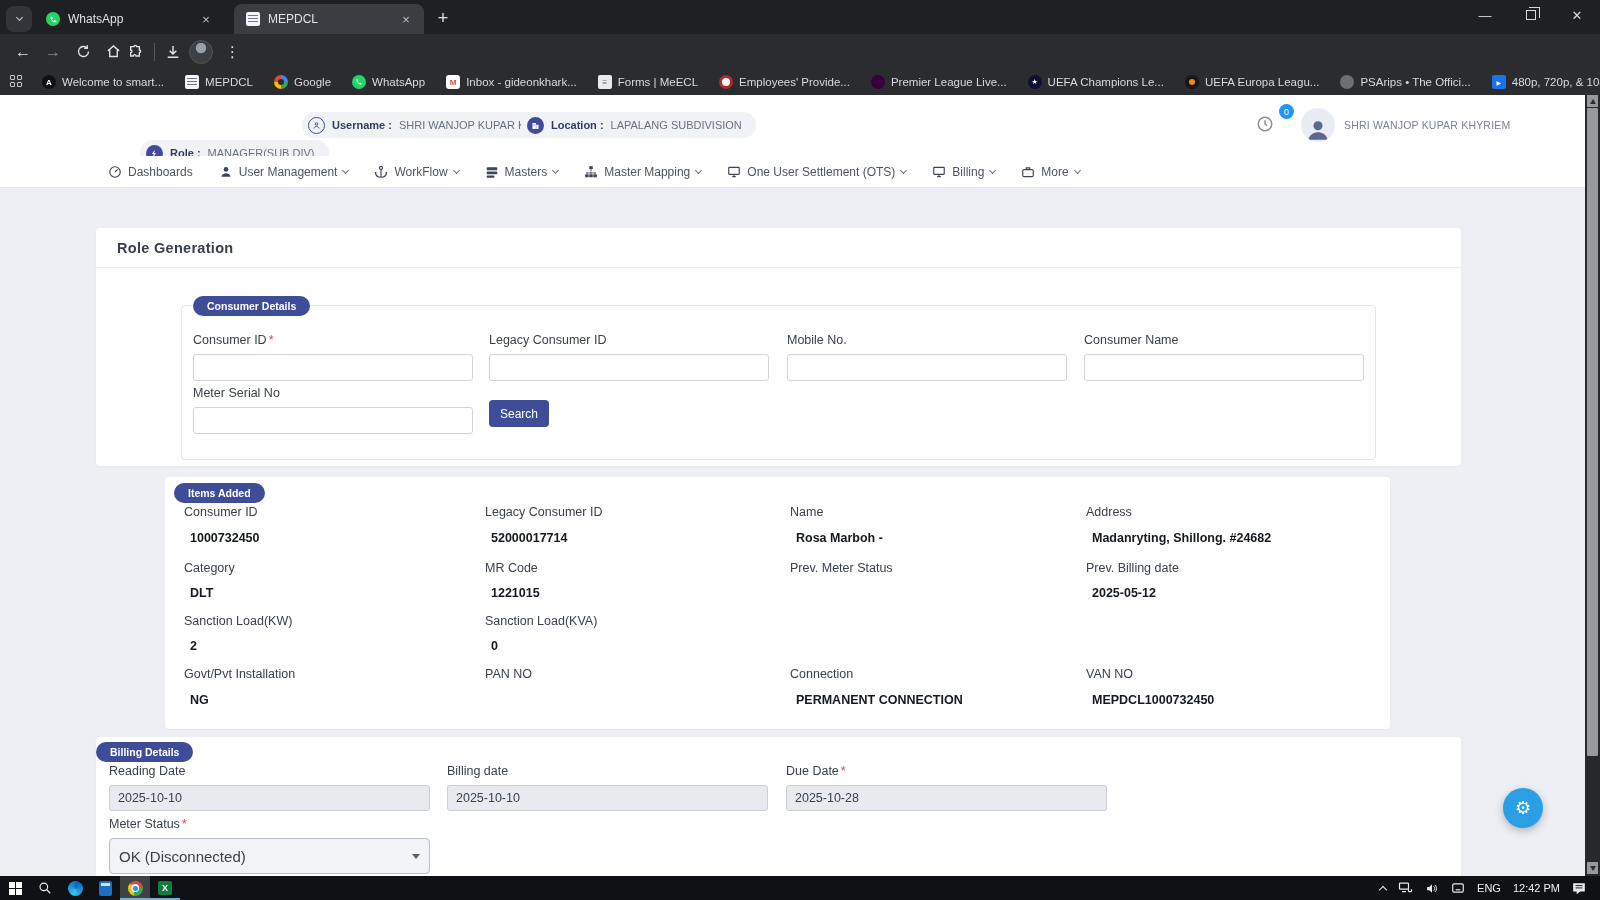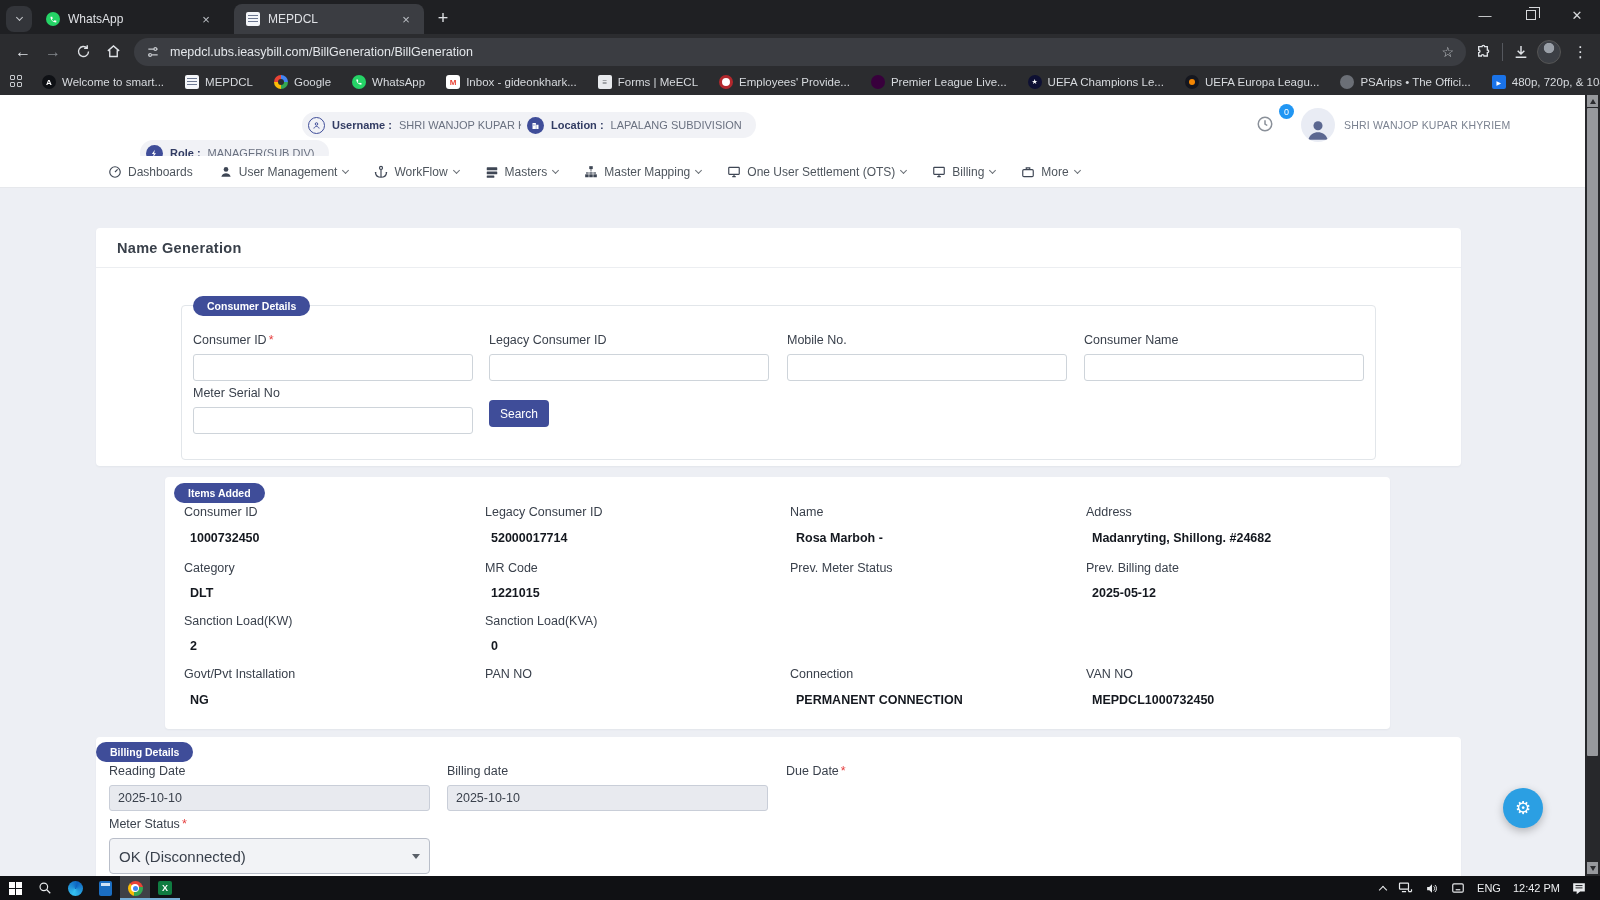--- a/index.html
+++ b/index.html
@@ -160,29 +160,20 @@
     <div class="navbtn">
       <svg width="15" height="15" viewBox="0 0 24 24" fill="none" stroke="#dfe2e6" stroke-width="2.2">
           <path d="M20 12a8 8 0 1 1-2.3-5.6M18 2v5h-5"></path>
         </svg>
     </div>
     <div class="navbtn">
       <svg width="15" height="15" viewBox="0 0 24 24" fill="none" stroke="#dfe2e6" stroke-width="2.2">
           <path d="M3 11l9-8 9 8M6 10v10h12V10"></path>
         </svg>
     </div>
-    <div class="urlpill">
-      <svg width="14" height="14" viewBox="0 0 24 24" fill="none" stroke="#c7cace" stroke-width="2">
-          <path d="M4 7h10M18 7h2M4 17h2M10 17h10"></path>
-          <circle cx="16" cy="7" r="2.4"></circle>
-          <circle cx="7" cy="17" r="2.4"></circle>
-        </svg>
-      <span class="urltext">mepdcl.ubs.ieasybill.com/BillGeneration/BillGeneration</span>
-      <span style="color:#c7cace;font-size:14px;">☆</span>
-    </div>
     <div class="tbright">
       <svg width="16" height="16" viewBox="0 0 24 24" fill="none" stroke="#dfe2e6" stroke-width="2">
           <path d="M9 4a2 2 0 1 1 4 0h4v5a2 2 0 1 1 0 4v5h-5a2 2 0 1 0-4 0H4v-5a2 2 0 1 0 0-4V4h5z"></path>
         </svg>
       <div class="tbdiv"></div>
       <svg width="16" height="16" viewBox="0 0 24 24" fill="none" stroke="#dfe2e6" stroke-width="2.2">
           <path d="M12 3v11M7 10l5 5 5-5M4 20h16"></path>
         </svg>
       <div class="bravatar"></div>
       <div style="color:#dfe2e6;font-size:15px;padding:0 4px;">⋮</div>
@@ -369,21 +360,21 @@
         <svg width="14" height="14" viewBox="0 0 24 24" fill="none" stroke="currentColor" stroke-width="2">
             <rect x="3" y="8" width="18" height="12" rx="2"></rect>
             <path d="M9 8V5h6v3"></path>
           </svg>
         <span>More</span>
           <span class="chev"></span>
       </div>
     </div>
 
     <div class="card card1">
-      <div class="c1title">Name Generation</div>
+      <div class="c1title">Role Generation</div>
       <div class="c1div"></div>
       <div class="fieldbox">
         <div class="secbadge" style="left:11px;top:-10px;">Consumer Details</div>
         <div class="flabel" style="left:11px;top:27px;"><span>Consumer ID</span><span class="req">*</span></div>
         <input class="finput" style="left: 11px; top: 48px;">
         <div class="flabel" style="left:307px;top:27px;">Legacy Consumer ID</div>
         <input class="finput" style="left: 307px; top: 48px;">
         <div class="flabel" style="left:605px;top:27px;">Mobile No.</div>
         <input class="finput" style="left: 605px; top: 48px;">
         <div class="flabel" style="left:902px;top:27px;">Consumer Name</div>
@@ -429,20 +420,21 @@
       <div class="cell-value" style="left:927px;top:216px;">MEPDCL1000732450</div>
     </div>
 
     <div class="card card3">
       <div class="secbadge" style="left:0;top:5px;">Billing Details</div>
       <div class="flabel" style="left:13px;top:27px;">Reading Date</div>
       <input class="dinput" style="left: 13px; top: 48px;" readonly="" value="2025-10-10">
       <div class="flabel" style="left:351px;top:27px;">Billing date</div>
       <input class="dinput" style="left: 351px; top: 48px;" readonly="" value="2025-10-10">
       <div class="flabel" style="left:690px;top:27px;"><span>Due Date</span><span class="req">*</span></div>
+      <input class="dinput" style="left: 690px; top: 48px;" readonly="" value="2025-10-28">
       <div class="flabel" style="left:13px;top:80px;"><span>Meter Status</span><span class="req">*</span></div>
       <div class="selectbox">
         <span>OK (Disconnected)</span>
         <span class="selarrow"></span>
       </div>
     </div>
 
     <div class="fab">
         <span>⚙</span>
       </div>

